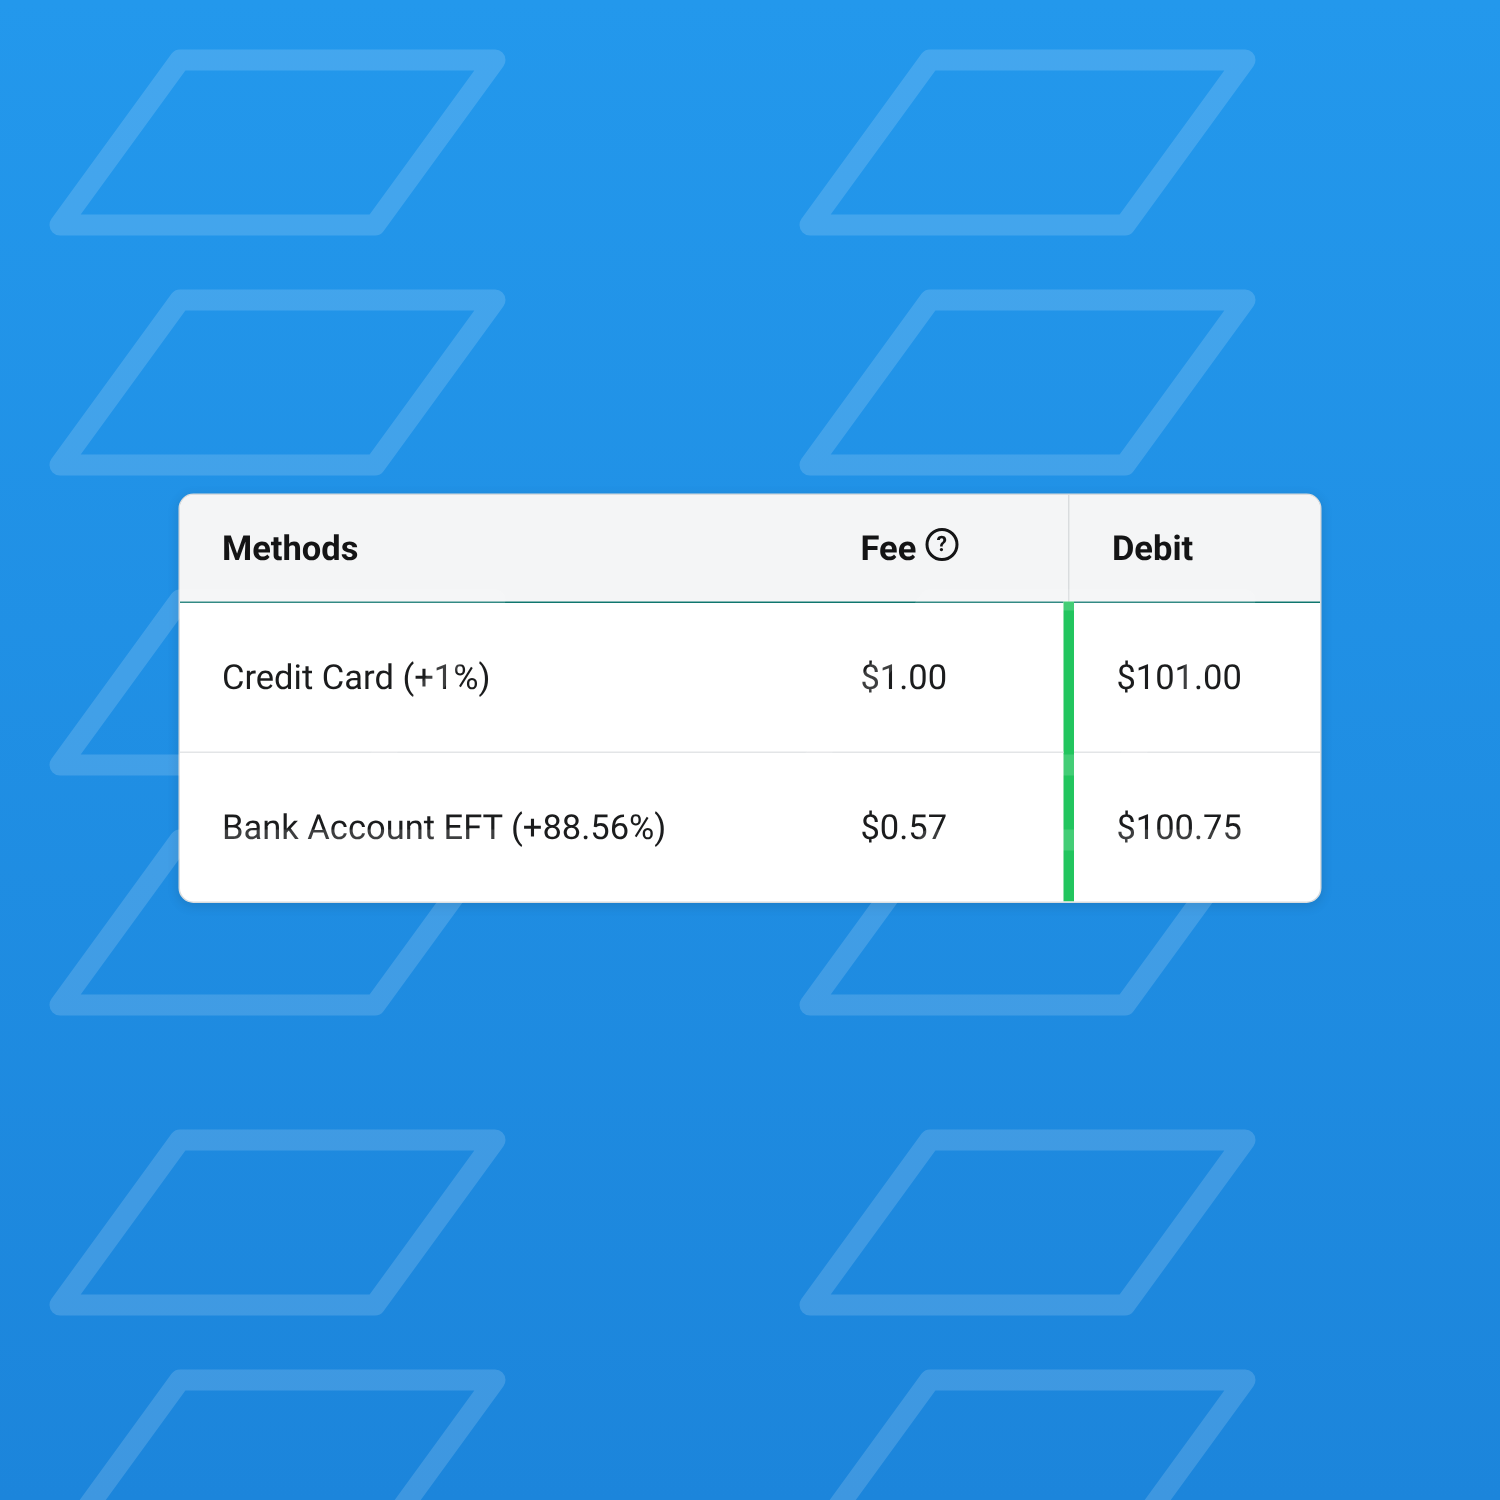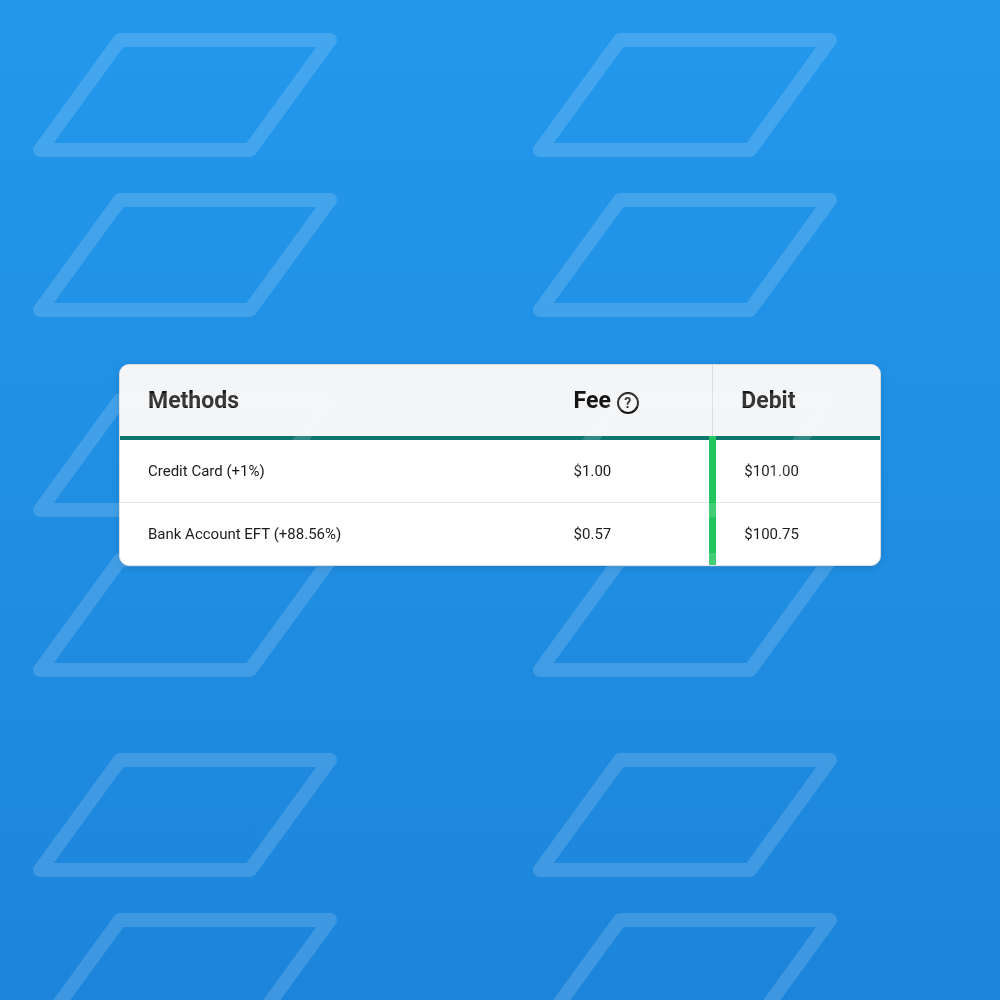--- a/index.html
+++ b/index.html
@@ -41,48 +41,48 @@
     width: 100%;
     border-collapse: collapse;
   }
   thead th {
     background: #f4f5f6;
     text-align: left;
     font-weight: 700;
     font-size: 23px;
     color: #141415;
     padding: 22px 28px;
-    border-bottom: 4px solid #0f766e;
+    border-bottom: 1px solid #0f766e;
   }
   th.col-methods {
     width: 56%;
   }
   th.col-fee {
     width: 22%;
     border-right: 1px solid #d9dcde;
   }
   th.col-total {
     width: 22%;
   }
   tbody td {
-    font-size: 15px;
+    font-size: 23px;
     color: #1b1c1d;
-    padding: 22px 28px;
+    padding: 36px 28px;
     border-bottom: 1px solid #e3e5e7;
     font-weight: 400;
   }
   tbody tr:last-child td {
     border-bottom: none;
   }
   td.col-fee {
     border-right: 7px solid #22c55e;
   }
   .fee-header-wrap {
     display: inline-flex;
-    align-items: flex-end;
+    align-items: flex-start;
     gap: 6px;
   }
   .help-icon {
     display: inline-flex;
     align-items: center;
     justify-content: center;
     width: 22px;
     height: 22px;
     border: 2px solid #141415;
     border-radius: 50%;

